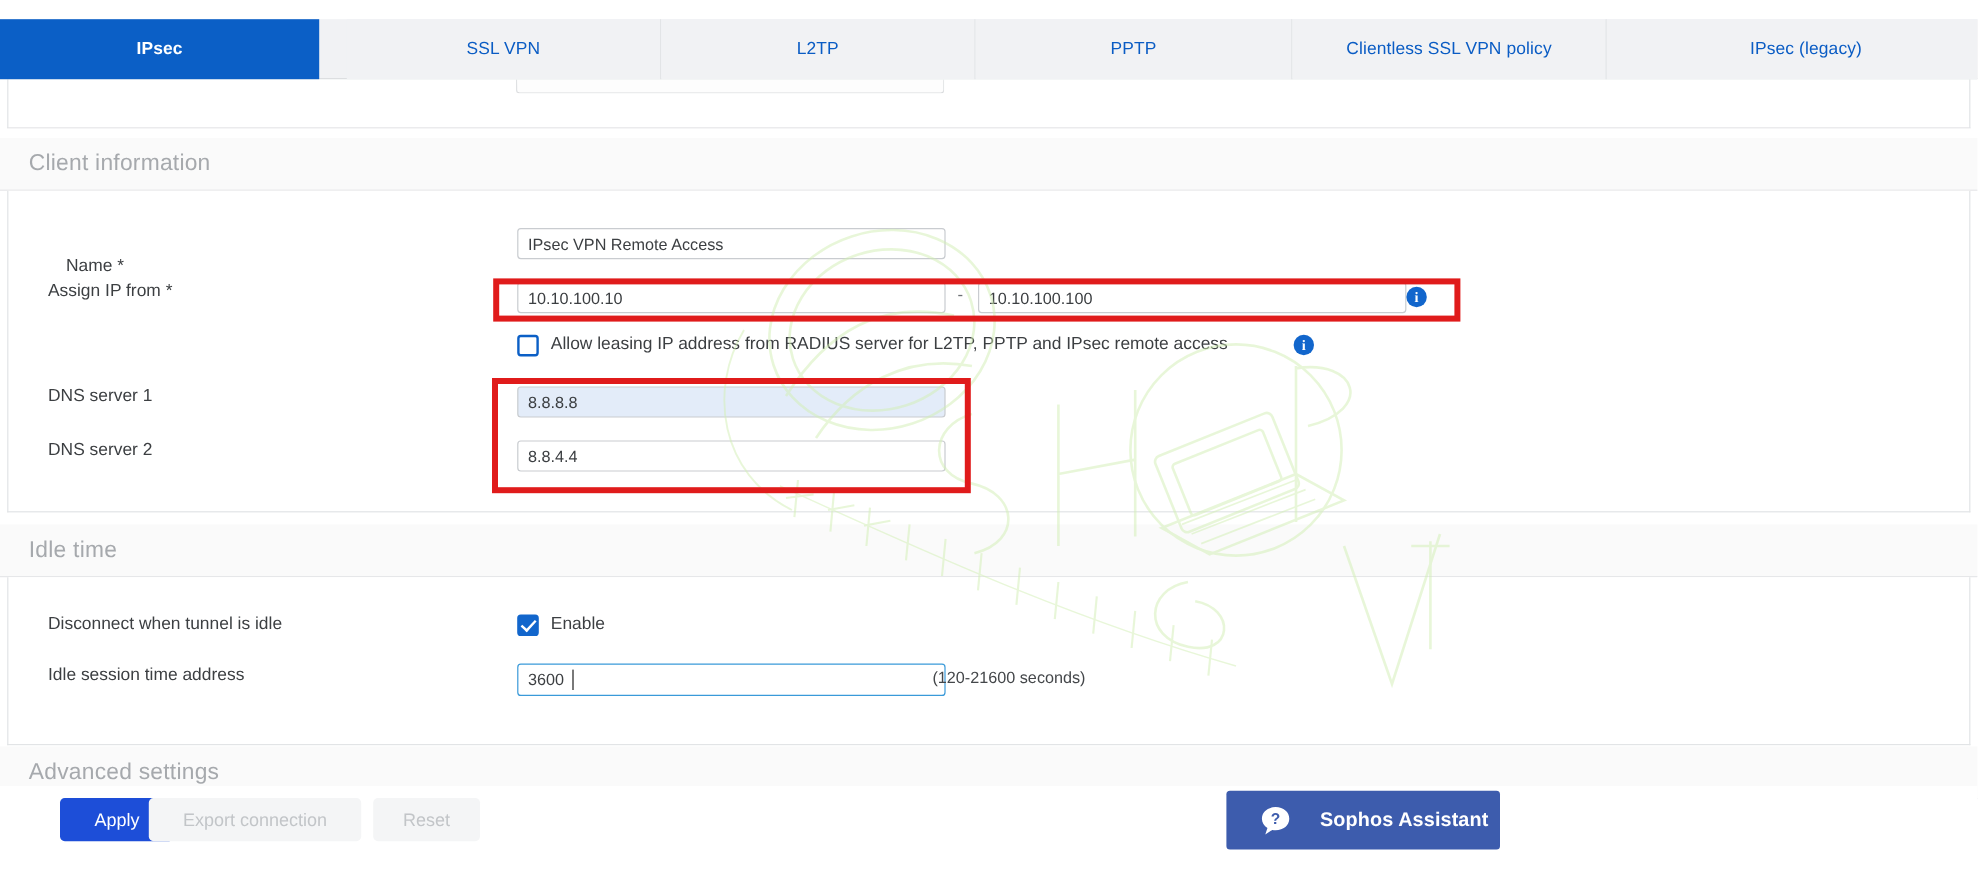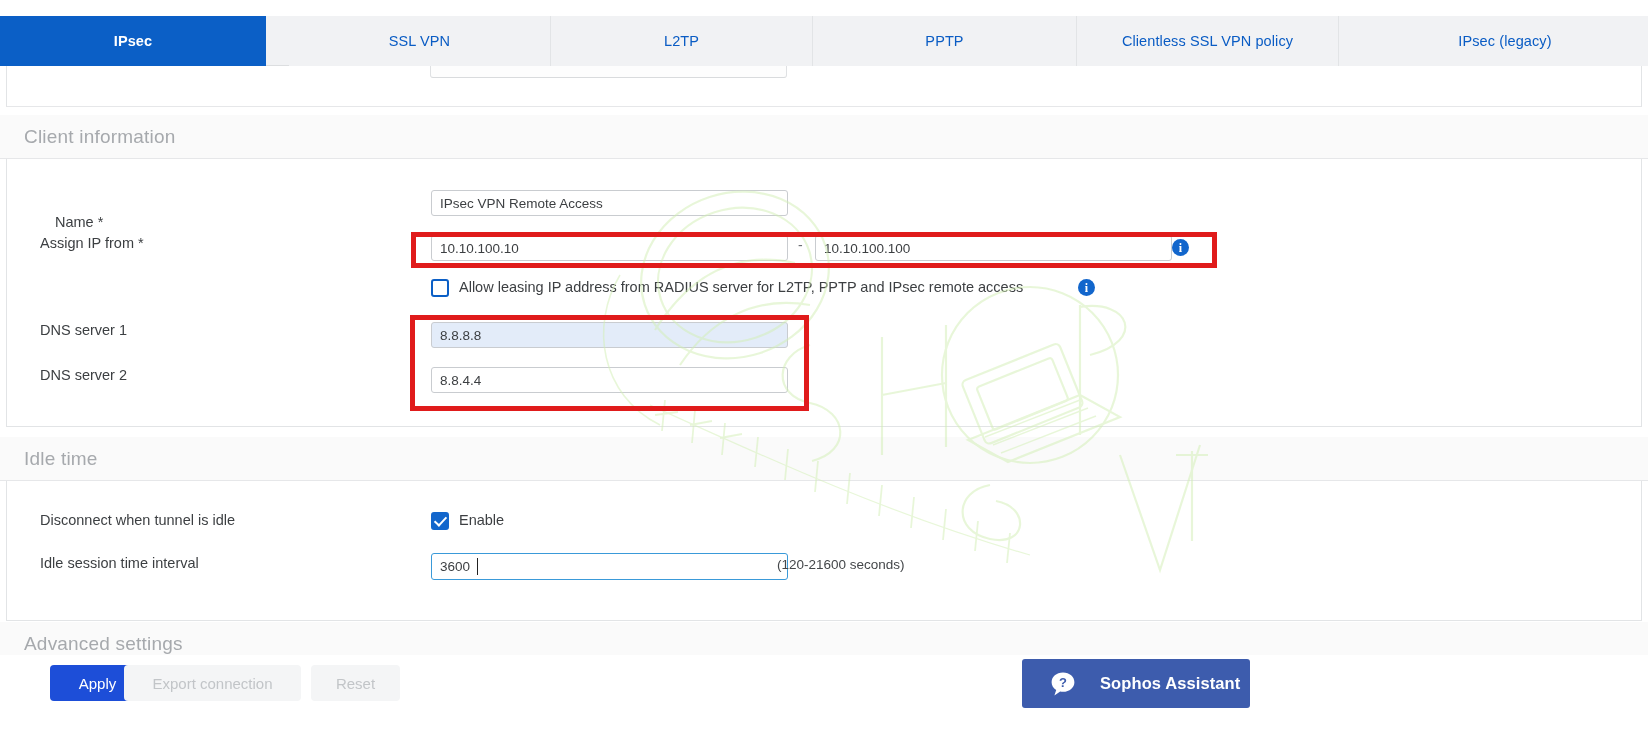--- a/index.html
+++ b/index.html
@@ -369,21 +369,21 @@
   <div class="section-head" style="top:437px;">
     <span>Idle time</span>
   </div>
 
   <div class="panel" style="top:481px; height:140px;">
 
     <div class="row-label" style="left:33px; top:31px;">Disconnect when tunnel is idle</div>
     <div class="cbox checked" style="left:424px; top:31px;"></div>
     <div class="cbox-label" style="left:452px; top:31px;">Enable</div>
 
-    <div class="row-label" style="left:33px; top:74px;">Idle session time interval</div>
+    <div class="row-label" style="left:33px; top:74px;">Idle session time address</div>
     <input class="inp focused" style="left: 424px; top: 72px; width: 357px;" value="3600">
     <div class="caret" style="left:470px; top:77px; height:17px;"></div>
     <div class="hint" style="left:770px; top:76px;">(120-21600 seconds)</div>
   </div>
 
   <div class="section-head" style="top:622px;">
     <span>Advanced settings</span>
   </div>
 
   <div class="footer">

